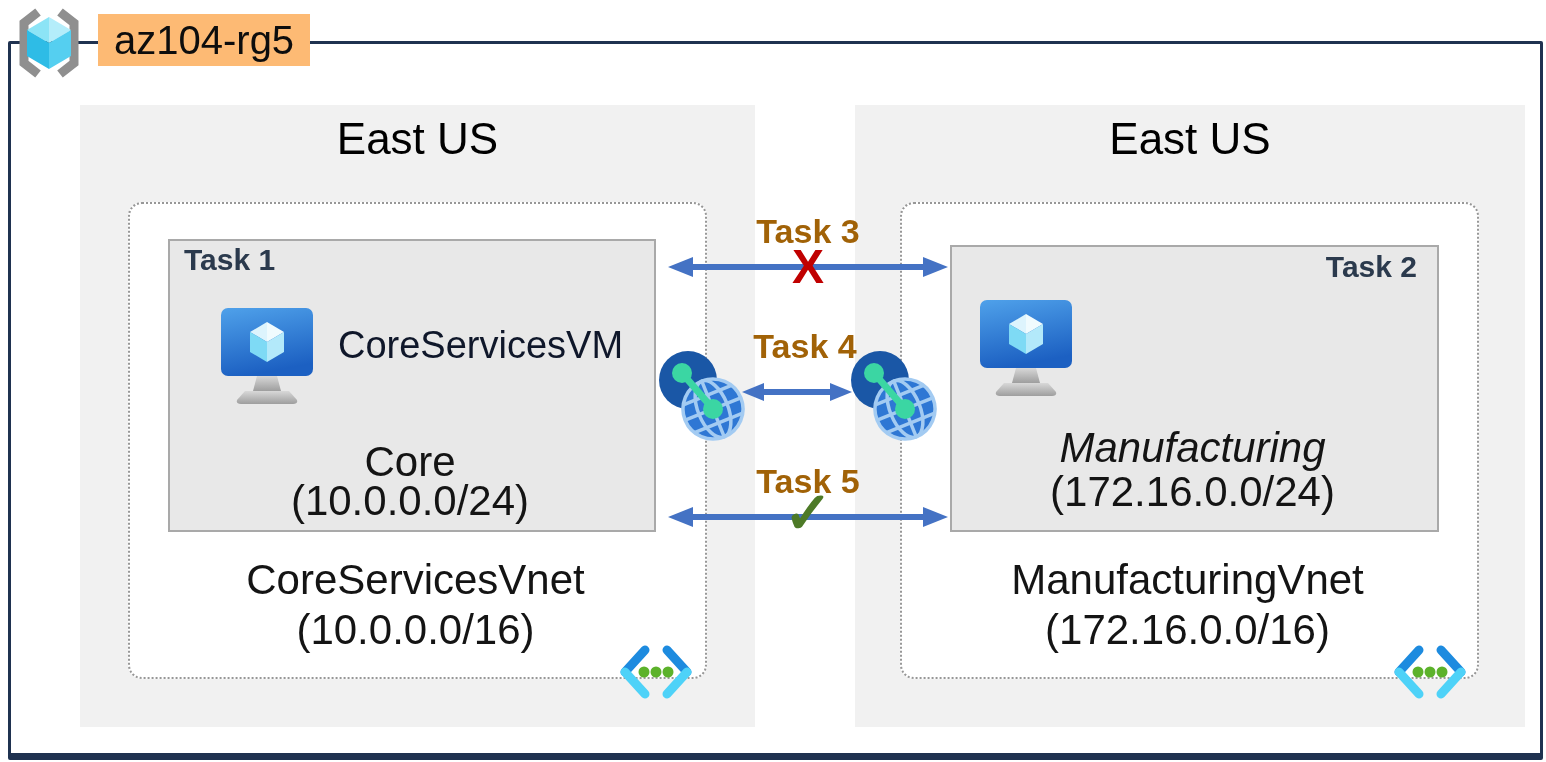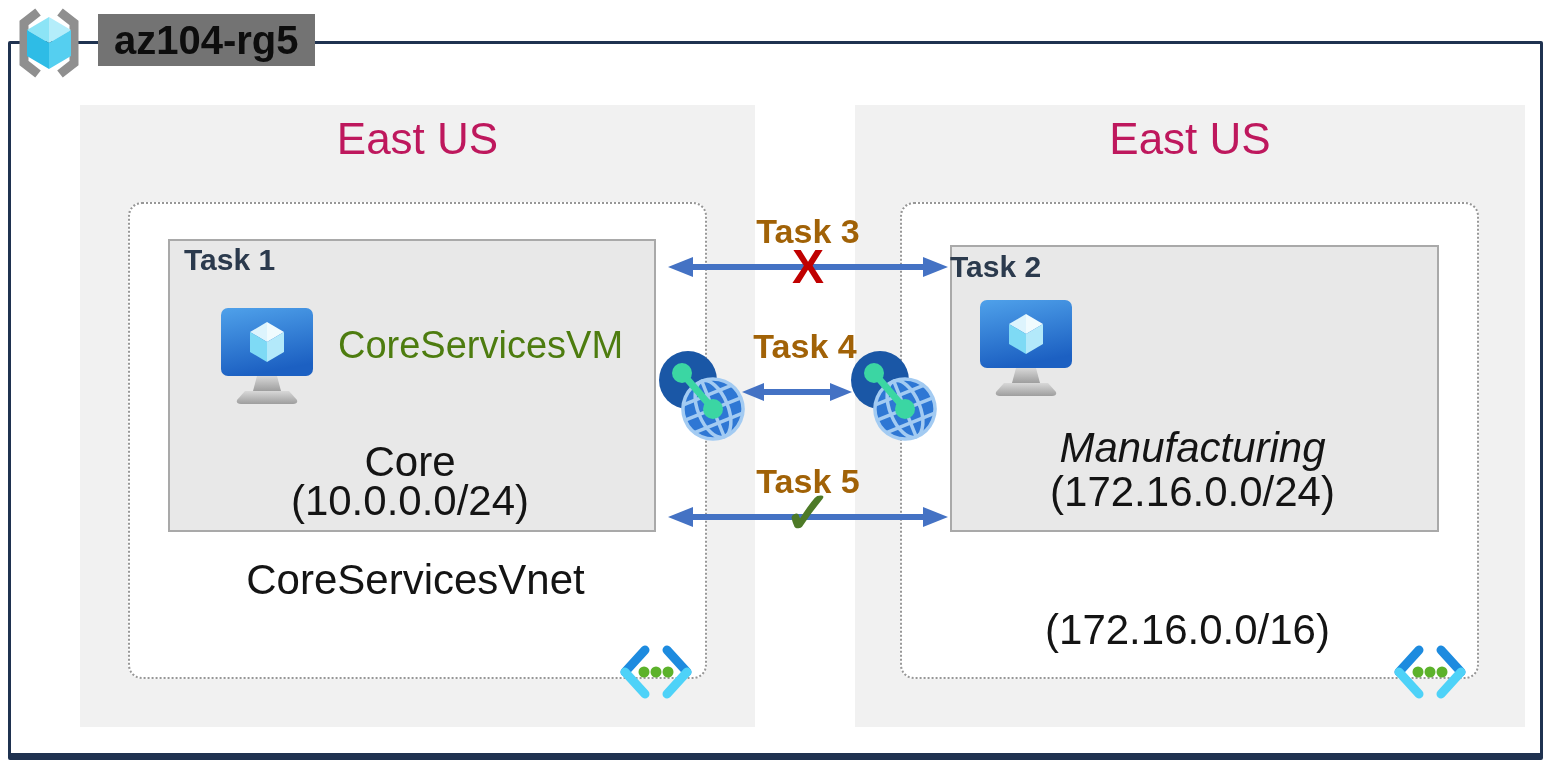--- a/index.html
+++ b/index.html
@@ -3,48 +3,48 @@
 <meta charset="utf-8">
 <style>
   html,body{margin:0;padding:0;background:#fff;}
   .canvas{position:relative;width:1546px;height:762px;background:#fff;overflow:hidden;
           font-family:"Liberation Sans",sans-serif;color:#181818;}
   .abs{position:absolute;}
 
   
   .frame{left:8px;top:41px;width:1529px;height:709px;border:3px solid #1f3250;
          border-bottom-width:7px;border-radius:2px;}
-  .rg-title{left:98px;top:14px;height:52px;line-height:52px;padding:0 16px;background:#737373;
-            font-size:40px;font-weight:700;color:#0d0d0d;z-index:5;}
+  .rg-title{left:98px;top:14px;height:52px;line-height:52px;padding:0 16px;background:#fdba74;
+            font-size:40px;font-weight:400;color:#0d0d0d;z-index:5;}
   .rg-icon{left:10px;top:5px;z-index:4;}
 
   
   .region{top:105px;width:675px;height:622px;background:#f1f1f1;}
   .region-left{left:80px;}
   .region-right{left:855px;width:670px;}
-  .region-title{top:114px;font-size:44px;font-weight:400;text-align:center;color:#be185d;}
+  .region-title{top:114px;font-size:44px;font-weight:400;text-align:center;color:#000000;}
   .region-title.left{left:80px;width:675px;}
   .region-title.right{left:855px;width:670px;}
 
   
   .vnet-box{top:202px;width:575px;height:473px;background:#fff;border:2px dotted #979797;
             border-radius:14px;}
   .vnet-left{left:128px;}
   .vnet-right{left:900px;}
 
   
   .subnet{background:#e8e8e8;border:2px solid #a9a9a9;}
   .subnet-left{left:168px;top:239px;width:484px;height:289px;}
   .subnet-right{left:950px;top:245px;width:485px;height:283px;}
 
   .task-corner{font-size:30px;font-weight:700;color:#2b3a4d;}
   .task1{left:184px;top:243px;}
-  .task2{left:950px;top:250px;width:485px;box-sizing:border-box;padding-right:18px;}
-
-  .vm-name{font-size:38px;color:#4d7c0f;}
+  .task2{left:950px;top:250px;width:485px;text-align:right;box-sizing:border-box;padding-right:18px;}
+
+  .vm-name{font-size:38px;color:#0f172a;}
   .vm-name.left{left:338px;top:324px;}
   .vm-name.right{left:1096px;top:320px;}
 
   .center-text{text-align:center;font-size:42px;color:#141414;line-height:48px;}
   .subnet-name-left,.subnet-cidr-left{left:168px;width:484px;}
   .subnet-name-right,.subnet-cidr-right{left:950px;width:485px;}
   .subnet-name-left{top:438px;} .subnet-cidr-left{top:477px;}
   .subnet-name-right{top:424px;font-style:italic;} .subnet-cidr-right{top:468px;}
 
   .vnet-name-left,.vnet-cidr-left{left:128px;width:575px;}
@@ -129,20 +129,22 @@
   </svg>
 
   <div class="abs vm-name left">CoreServicesVM</div>
 
   <div class="abs center-text subnet-name-left">Core</div>
   <div class="abs center-text subnet-cidr-left">(10.0.0.0/24)</div>
   <div class="abs center-text subnet-name-right">Manufacturing</div>
   <div class="abs center-text subnet-cidr-right">(172.16.0.0/24)</div>
 
   <div class="abs center-text vnet-name-left">CoreServicesVnet</div>
+  <div class="abs center-text vnet-cidr-left">(10.0.0.0/16)</div>
+  <div class="abs center-text vnet-name-right">ManufacturingVnet</div>
   <div class="abs center-text vnet-cidr-right">(172.16.0.0/16)</div>
 
   <div class="abs task-label task3-label">Task 3</div>
   <svg class="abs arrow3" width="280" height="26" viewBox="0 0 280 26">
     <line x1="20" y1="13" x2="260" y2="13" stroke="#4472c4" stroke-width="6"></line>
     <polygon points="0,13 25,3 25,23" fill="#4472c4"></polygon>
     <polygon points="280,13 255,3 255,23" fill="#4472c4"></polygon>
   </svg>
   <div class="abs marker-x">X</div>
 

